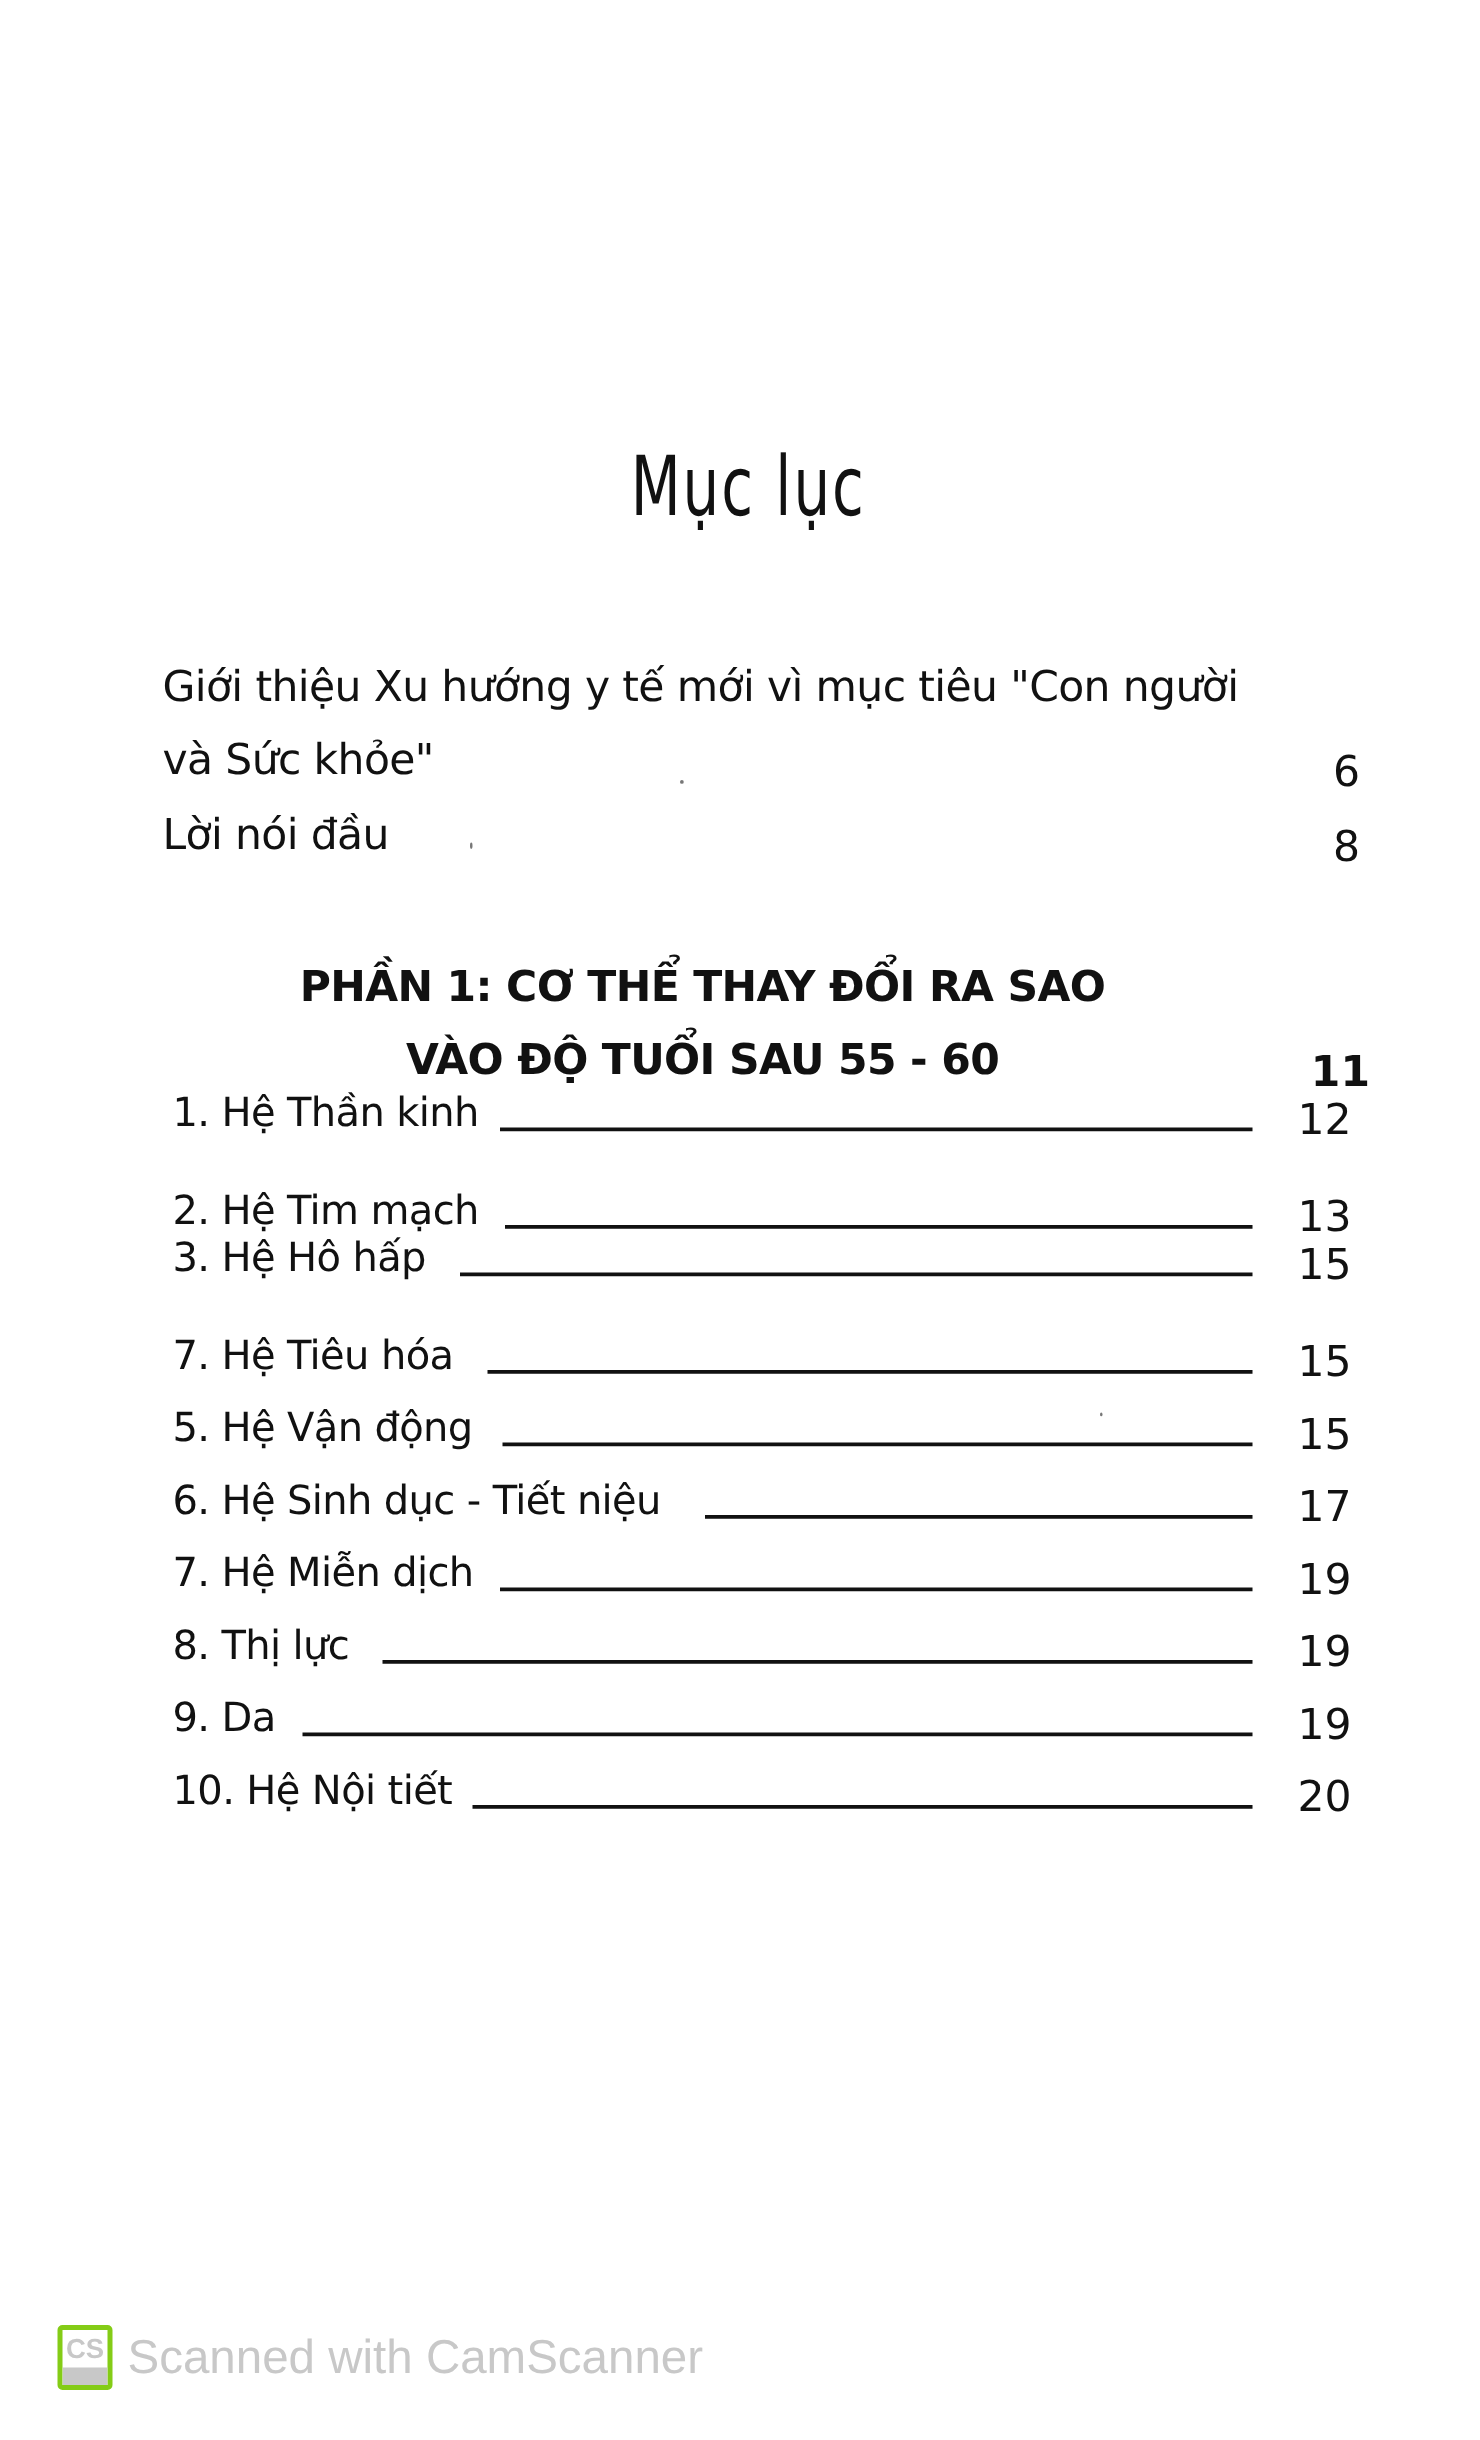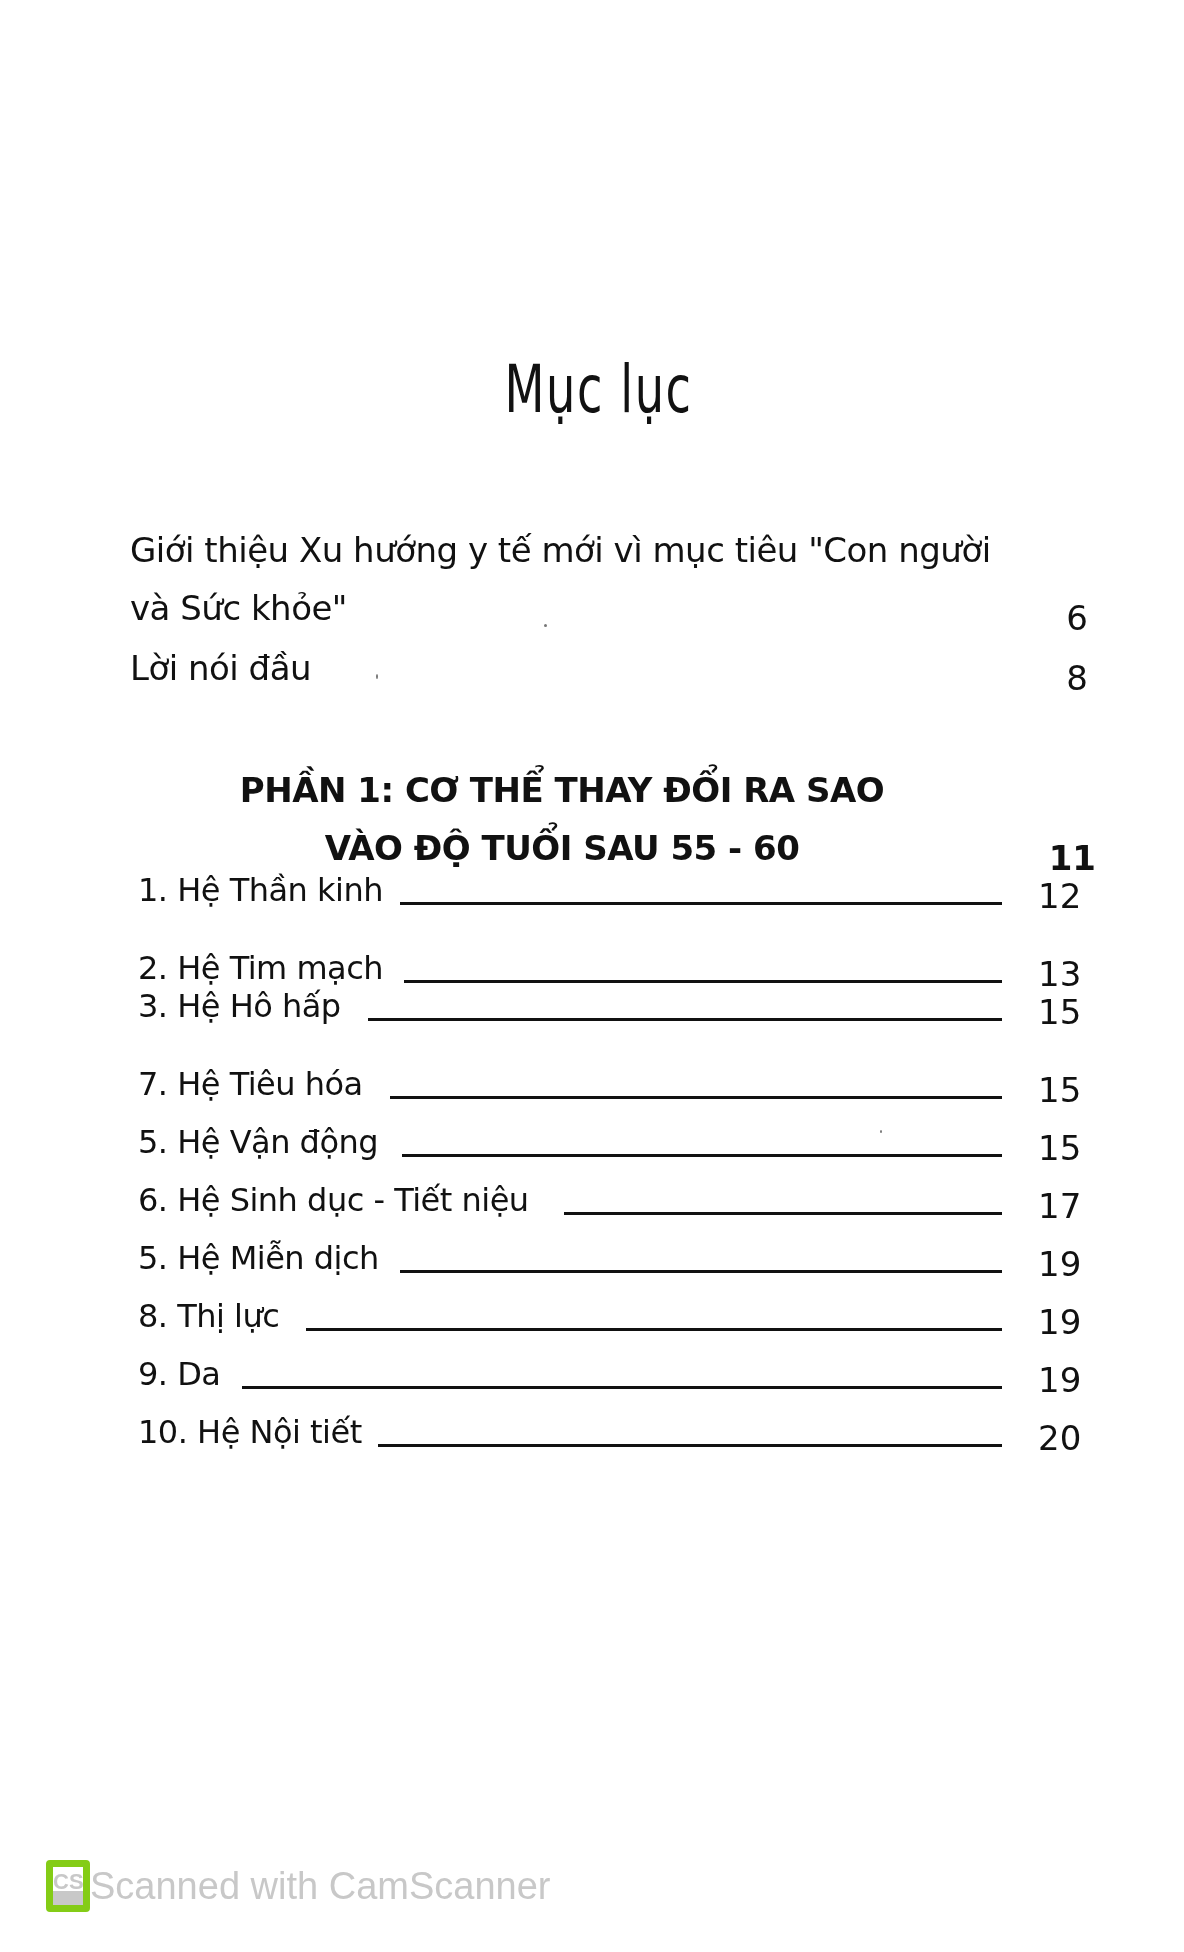--- a/index.html
+++ b/index.html
@@ -99,24 +99,25 @@
       left: 46px;
       top: 1858px;
       height: 56px;
       display: flex;
       align-items: center;
       color: #c8c8c8;
     }
     .cs-logo {
       width: 44px;
       height: 52px;
-      border: 7px solid #84cc16;
+      border: 4px solid #84cc16;
       border-radius: 4px;
       box-sizing: border-box;
       position: relative;
+      margin-right: 12px;
       overflow: hidden;
     }
     .cs-logo .cs-text {
       position: absolute;
       top: 2px;
       left: 0;
       width: 100%;
       text-align: center;
       font-family: "Liberation Sans", sans-serif;
       font-weight: bold;
@@ -187,21 +188,21 @@
     <span class="toc-label">5. Hệ Vận động</span>
     <span class="toc-leader" style="left:264px;"></span>
     <span class="toc-page">15</span>
   </div>
   <div class="toc-row" style="top:1180px;">
     <span class="toc-label">6. Hệ Sinh dục - Tiết niệu</span>
     <span class="toc-leader" style="left:426px;"></span>
     <span class="toc-page">17</span>
   </div>
   <div class="toc-row" style="top:1238px;">
-    <span class="toc-label">5. Hệ Miễn dịch</span>
+    <span class="toc-label">7. Hệ Miễn dịch</span>
     <span class="toc-leader" style="left:262px;"></span>
     <span class="toc-page">19</span>
   </div>
   <div class="toc-row" style="top:1296px;">
     <span class="toc-label">8. Thị lực</span>
     <span class="toc-leader" style="left:168px;"></span>
     <span class="toc-page">19</span>
   </div>
   <div class="toc-row" style="top:1354px;">
     <span class="toc-label">9. Da</span>

